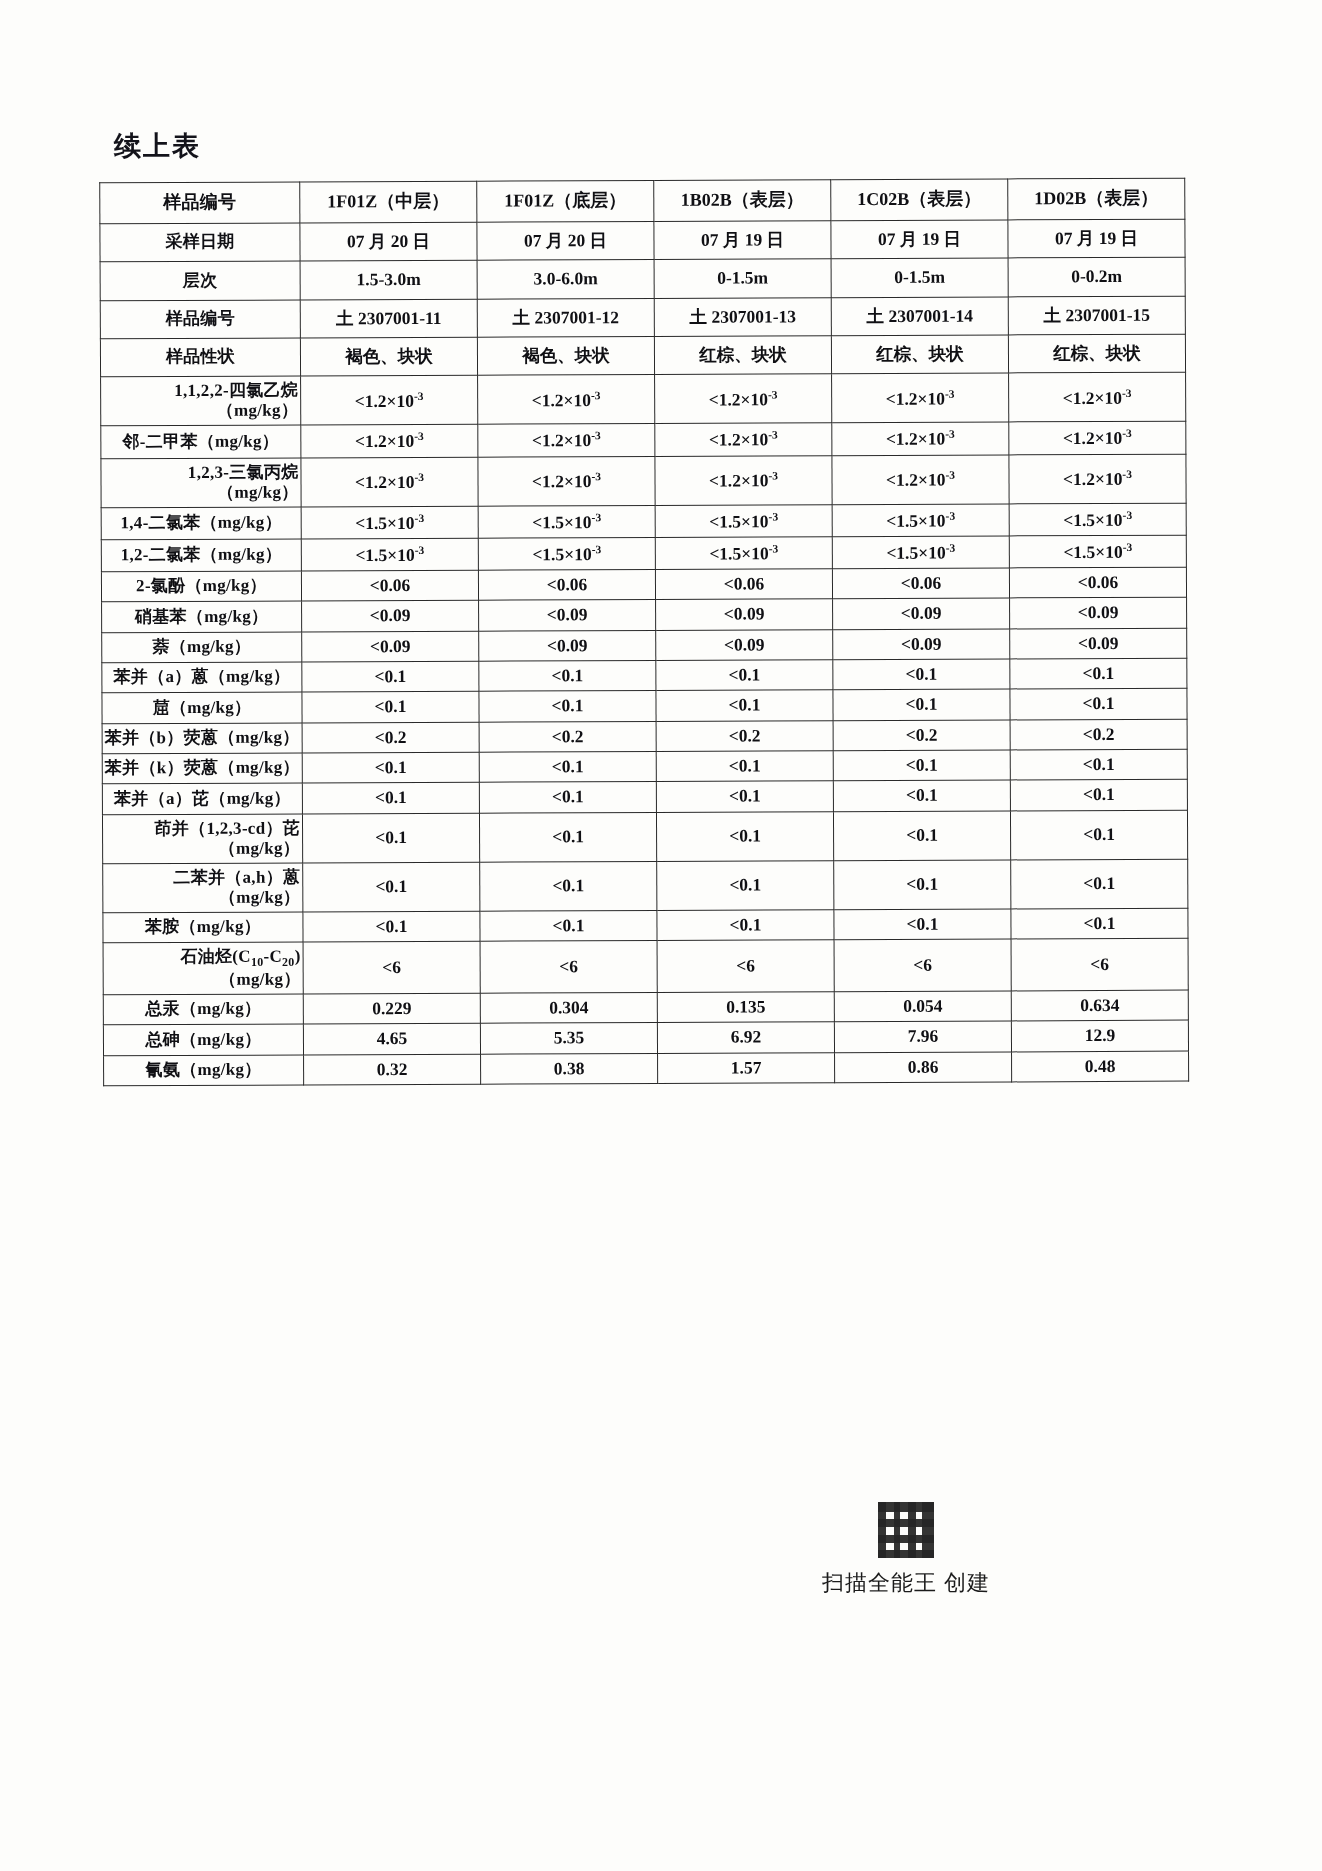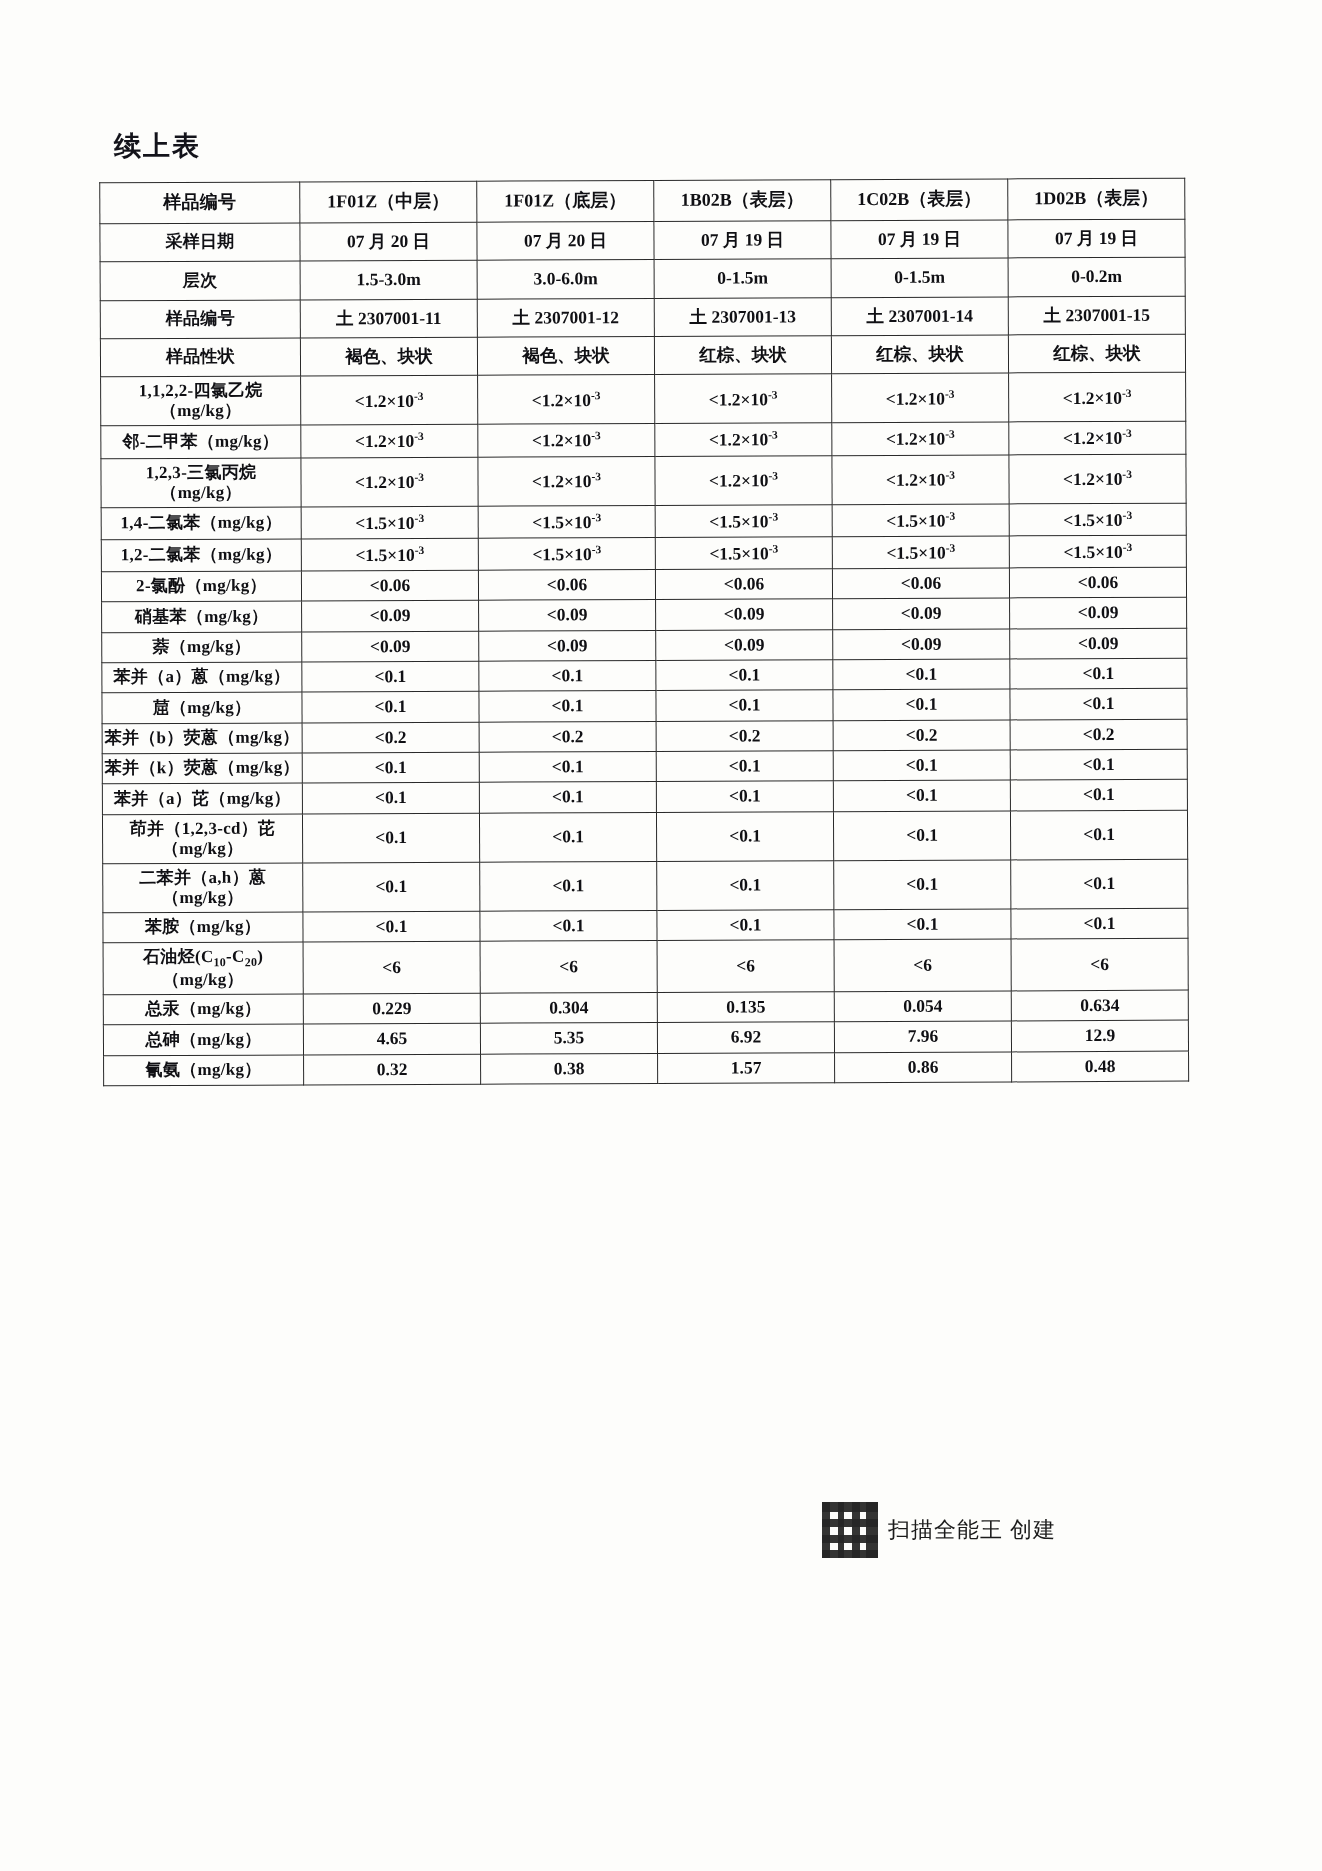--- a/index.html
+++ b/index.html
@@ -68,33 +68,35 @@
     font-size: 11.5px;
     vertical-align: super;
   }
   .sub {
     font-size: 12px;
     vertical-align: sub;
   }
   .two-line {
     display: block;
     line-height: 1.18;
+    text-align: right;
   }
   
   .skew {
     transform: rotate(-0.25deg);
     transform-origin: 50% 20%;
   }
   .footer {
     position: absolute;
     left: 822px;
     top: 1502px;
     display: flex;
     align-items: center;
     gap: 10px;
+    flex-direction: column;
   }
   .qr {
     width: 56px;
     height: 56px;
     background:
       linear-gradient(90deg, #111 0 8px, transparent 8px 16px, #111 16px 22px, transparent 22px 30px, #111 30px 38px, transparent 38px 44px, #111 44px 56px),
       linear-gradient(0deg, #111 0 8px, transparent 8px 15px, #111 15px 23px, transparent 23px 31px, #111 31px 39px, transparent 39px 46px, #111 46px 56px);
     background-blend-mode: multiply;
     opacity: 0.85;
   }

